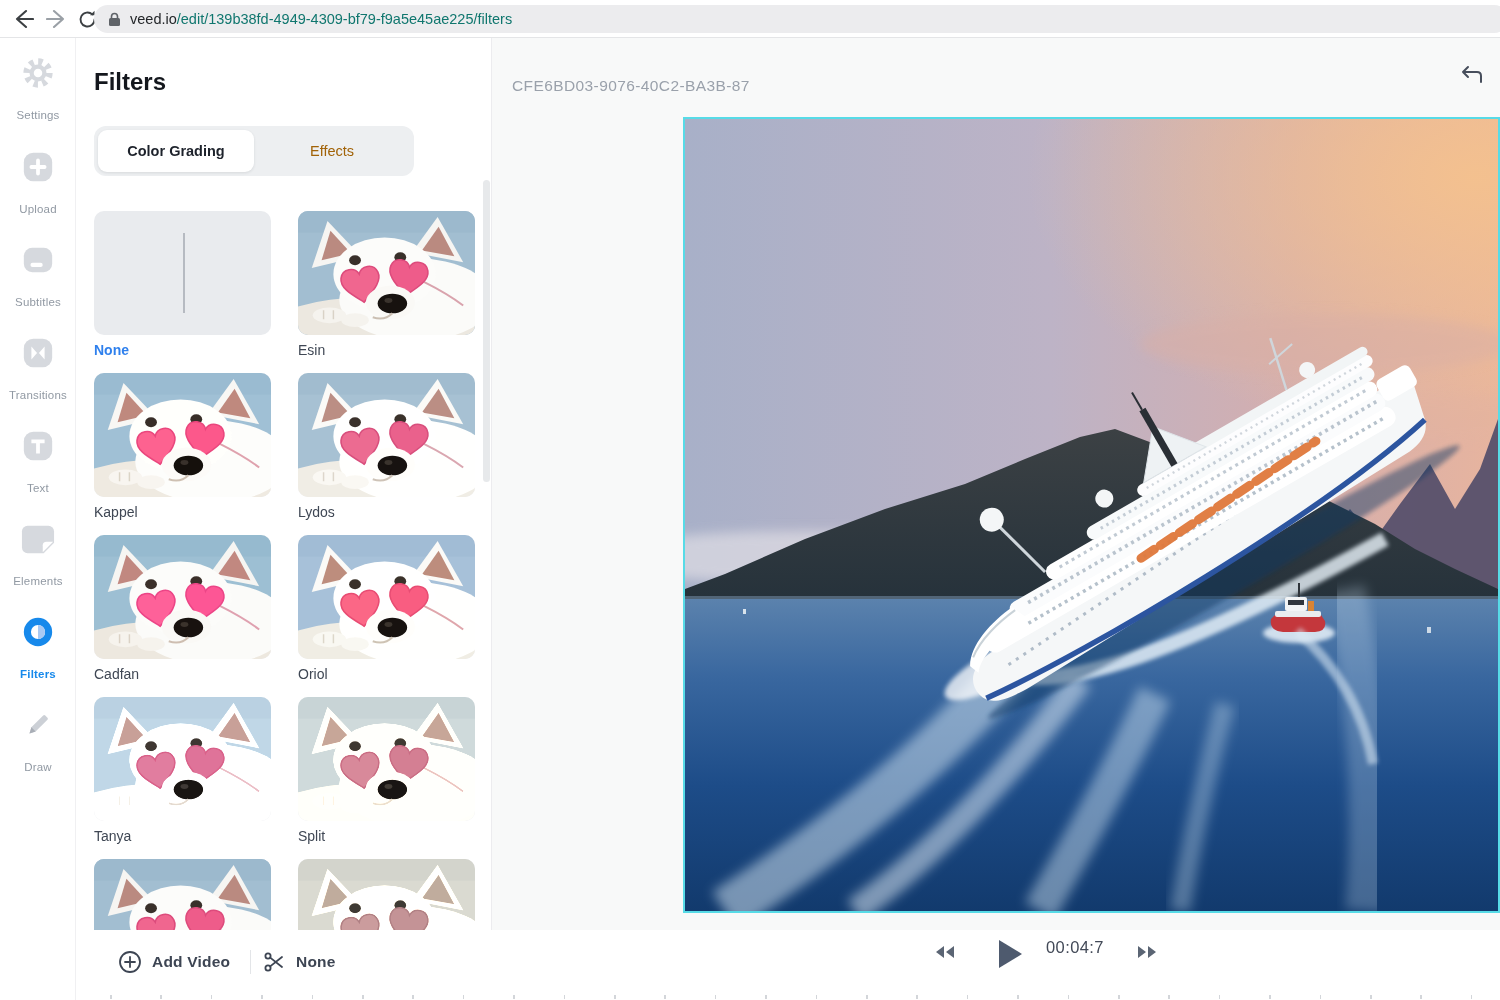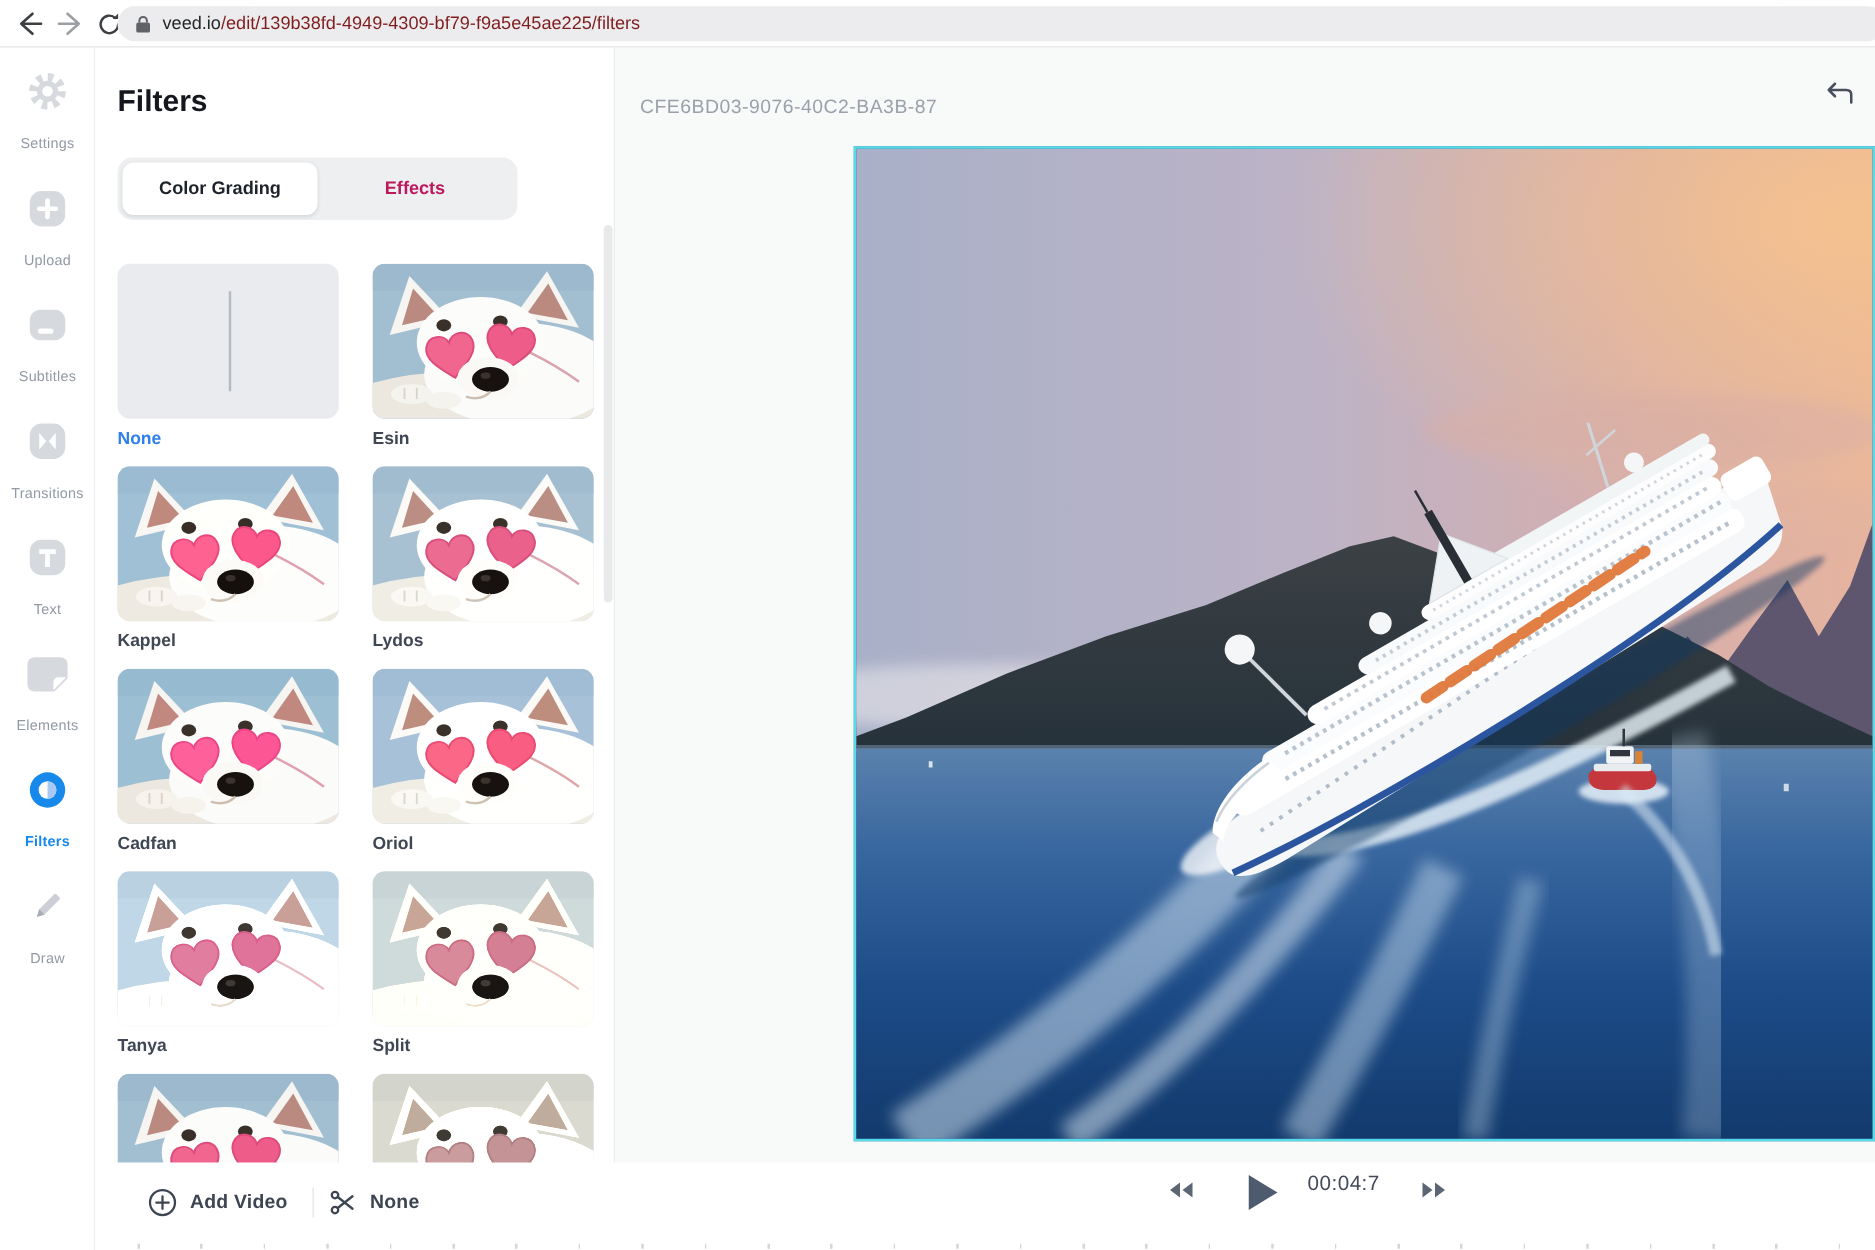--- a/index.html
+++ b/index.html
@@ -9,48 +9,48 @@
 
   
   .topbar{position:absolute;left:0;top:0;width:1500px;height:38px;background:#fff;
           border-bottom:1px solid #e4e5e7;z-index:40;}
   .nav-btn{position:absolute;top:4px;width:30px;height:30px;display:flex;
            align-items:center;justify-content:center;cursor:pointer;}
   .omnibox{position:absolute;left:94px;right:-8px;top:5px;height:28px;border-radius:14px;
            background:#ececee;display:flex;align-items:center;padding-left:14px;}
   .omnibox .url{font-size:14.5px;margin-left:9px;white-space:nowrap;}
   .omnibox .url .host{color:#232629;}
-  .omnibox .url .path{color:#7f1d1d;}
+  .omnibox .url .path{color:#0f766e;}
 
   
   .sidebar{position:absolute;left:0;top:38px;bottom:0;width:76px;background:#fff;
            border-right:1px solid #f0f0f2;z-index:30;}
   .side-item{position:relative;width:76px;height:93px;display:flex;flex-direction:column;
              align-items:center;padding-top:19px;cursor:pointer;}
   .side-item:first-child{padding-top:18px;}
   .side-label{margin-top:19px;font-size:11.5px;color:#9199a3;letter-spacing:.2px;}
   .side-item.active .side-label{color:#1789eb;font-weight:bold;}
   .side-icon{width:34px;height:34px;display:block;}
 
   
   .panel{position:absolute;left:76px;top:38px;bottom:0;width:416px;background:#fff;
          border-right:1px solid #ececef;overflow:hidden;z-index:10;}
   .panel-title{position:absolute;left:18px;top:30px;font-size:24px;font-weight:bold;color:#14171d;}
   .tabs{position:absolute;left:18px;top:88px;width:320px;height:50px;background:#edeff1;
         border-radius:12px;display:flex;padding:4px;}
   .tab{flex:1;display:flex;align-items:center;justify-content:center;border-radius:9px;
-       font-size:14.5px;color:#be185d;cursor:pointer;font-weight:bold;}
+       font-size:14.5px;color:#a16207;cursor:pointer;}
   .tab.active{background:#fff;color:#1d222b;font-weight:bold;box-shadow:0 1px 3px rgba(20,25,35,.10);}
   .fgrid{position:absolute;left:18px;top:173px;width:381px;display:grid;
          grid-template-columns:177px 177px;column-gap:27px;grid-auto-rows:162px;}
   .fcell{cursor:pointer;}
   .thumb{width:177px;height:124px;border-radius:10px;overflow:hidden;background:#e9ebee;position:relative;}
   .thumb svg{display:block;}
   .none-line{position:absolute;left:50%;top:22px;width:2.5px;height:80px;background:#b6bac1;}
-  .flabel{margin-top:7px;font-size:14px;color:#3f4754;font-weight:bold;}
+  .flabel{margin-top:7px;font-size:14px;color:#3f4754;}
   .fcell.selected .flabel{color:#2f80ed;font-weight:bold;}
   .panel-scrollbar{position:absolute;right:1px;top:142px;width:7px;height:302px;
                    border-radius:4px;background:#e7e9eb;cursor:pointer;}
 
   
   .fx-esin{}
   .fx-kappel{filter:saturate(1.1) contrast(1.02);}
   .fx-lydos{filter:saturate(.92) brightness(1.02);}
   .fx-cadfan{filter:saturate(1.15) hue-rotate(-4deg);}
   .fx-oriol{filter:saturate(1.05) hue-rotate(6deg) brightness(1.02);}

